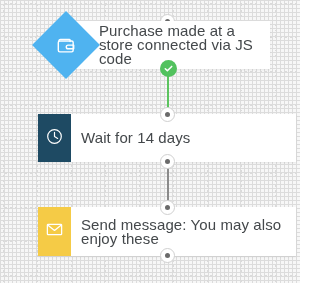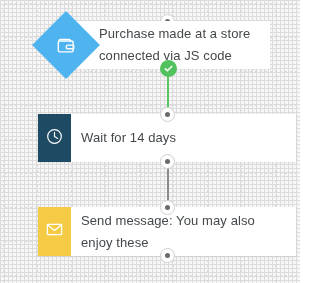--- a/index.html
+++ b/index.html
@@ -49,22 +49,22 @@
   .card {
     position: absolute;
     background: #ffffff;
     display: flex;
     align-items: center;
     box-sizing: border-box;
     box-shadow: 0 1px 2px rgba(0,0,0,0.07);
   }
 
   .card-label {
-    font-size: 13px;
-    line-height: 22px;
+    font-size: 15px;
+    line-height: 14px;
     color: #44484b;
     letter-spacing: 0.1px;
     padding-left: 10px;
     padding-right: 8px;
   }
 
   
   #node-trigger {
     left: 57px;
     top: 21px;

